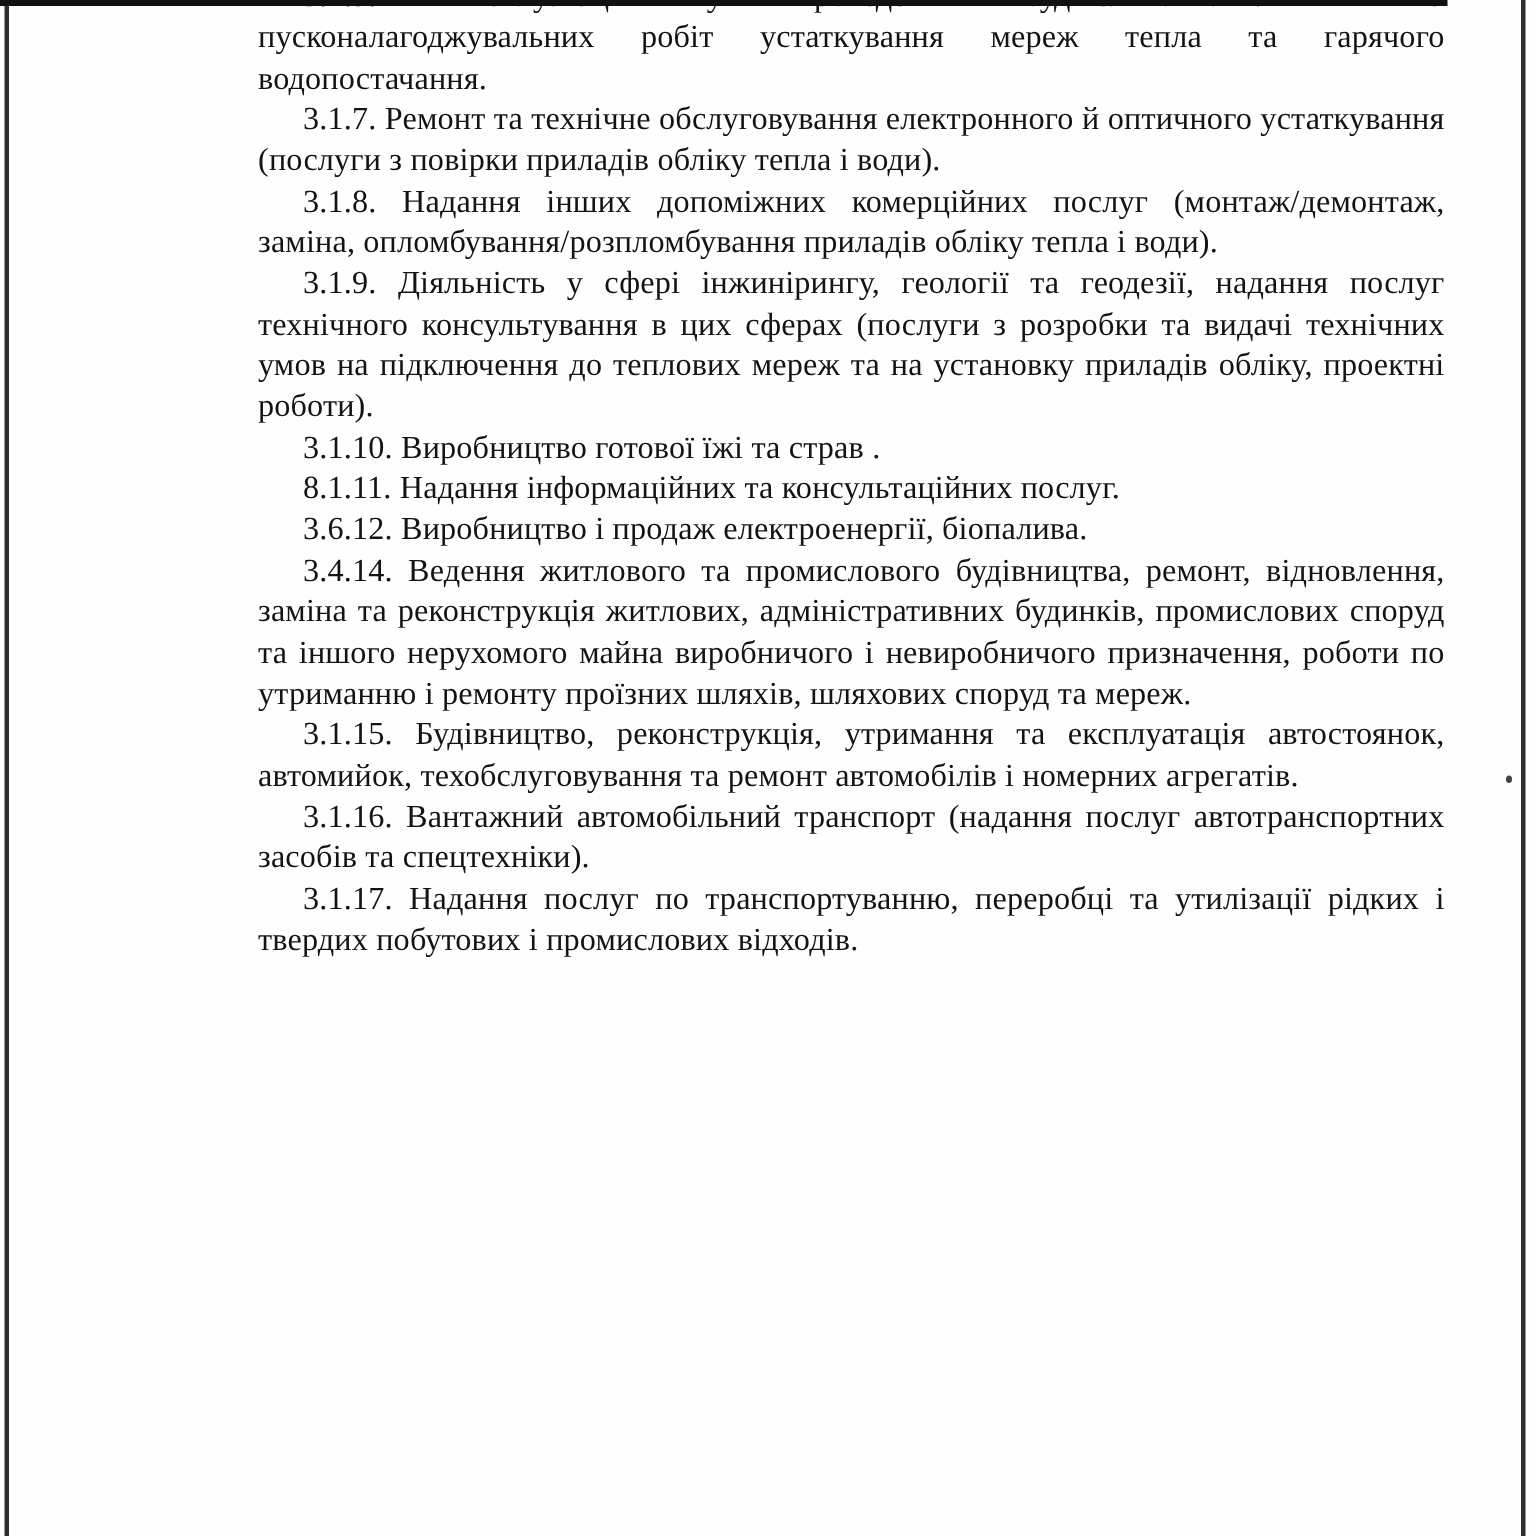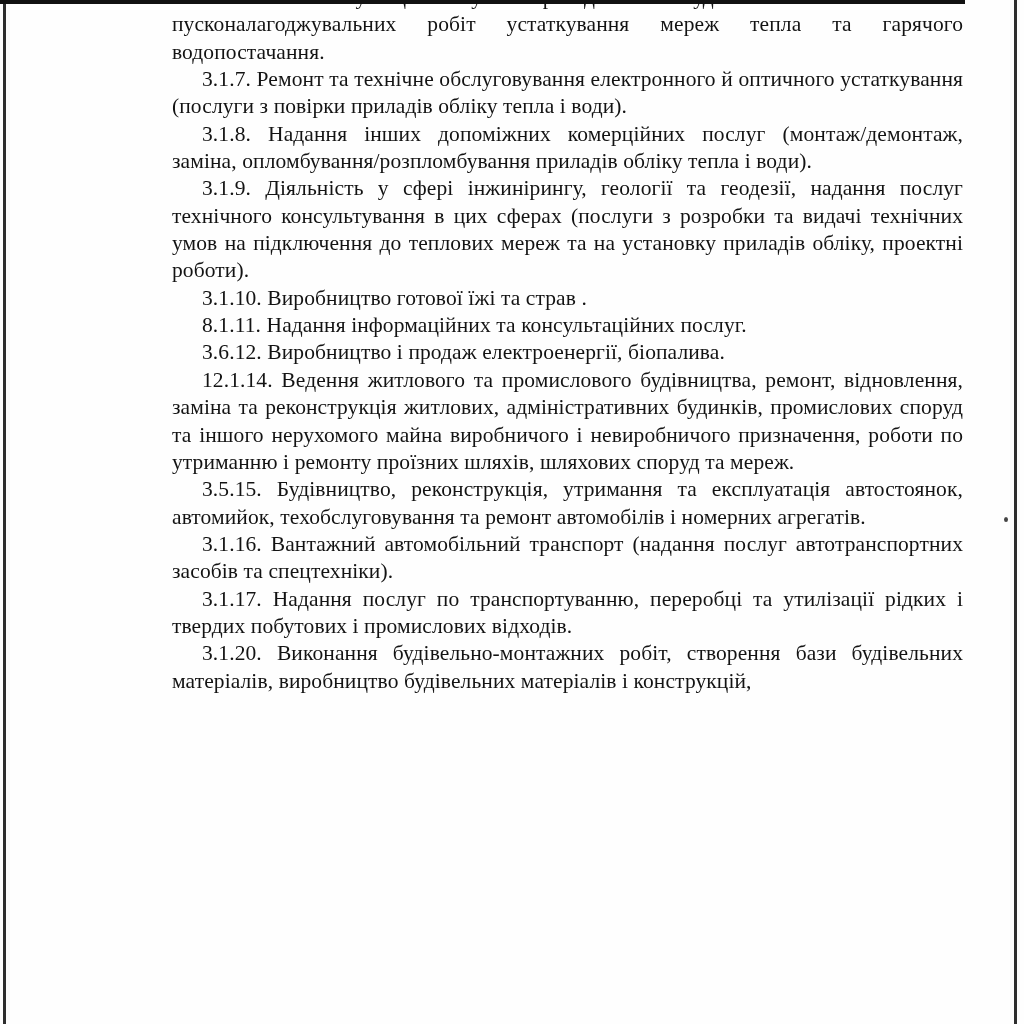--- a/index.html
+++ b/index.html
@@ -57,19 +57,18 @@
   <div class="top-bar"></div>
   <div class="scan-dot"></div>
   <div class="text-block" id="doc-body">
       <p class="clause"><span class="num">3.1.5.</span> <span>Експлуатація у проведенні будівельно-монтажних та пусконалагоджувальних робіт устаткування мереж тепла та гарячого водопостачання.</span></p>
       <p class="clause"><span class="num">3.1.7.</span> <span>Ремонт та технічне обслуговування електронного й оптичного устаткування (послуги з повірки приладів обліку тепла і води).</span></p>
       <p class="clause"><span class="num">3.1.8.</span> <span>Надання інших допоміжних комерційних послуг (монтаж/демонтаж, заміна, опломбування/розпломбування приладів обліку тепла і води).</span></p>
       <p class="clause"><span class="num">3.1.9.</span> <span>Діяльність у сфері інжинірингу, геології та геодезії, надання послуг технічного консультування в цих сферах (послуги з розробки та видачі технічних умов на підключення до теплових мереж та  на установку приладів обліку, проектні роботи).</span></p>
       <p class="clause"><span class="num">3.1.10.</span> <span>Виробництво готової їжі та страв .</span></p>
       <p class="clause"><span class="num">8.1.11.</span> <span>Надання інформаційних та консультаційних послуг.</span></p>
       <p class="clause"><span class="num">3.6.12.</span> <span>Виробництво і продаж електроенергії, біопалива.</span></p>
-      <p class="clause"><span class="num">12.1.14.</span> <span>Ведення житлового та промислового будівництва, ремонт, відновлення, заміна та реконструкція житлових, адміністративних будинків, промислових споруд та іншого нерухомого майна виробничого і невиробничого призначення, роботи по утриманню і ремонту проїзних шляхів, шляхових споруд та мереж.</span></p>
-      <p class="clause"><span class="num">3.5.15.</span> <span>Будівництво, реконструкція, утримання та експлуатація автостоянок, автомийок, техобслуговування та ремонт автомобілів і номерних агрегатів.</span></p>
+      <p class="clause"><span class="num">3.4.14.</span> <span>Ведення житлового та промислового будівництва, ремонт, відновлення, заміна та реконструкція житлових, адміністративних будинків, промислових споруд та іншого нерухомого майна виробничого і невиробничого призначення, роботи по утриманню і ремонту проїзних шляхів, шляхових споруд та мереж.</span></p>
+      <p class="clause"><span class="num">3.1.15.</span> <span>Будівництво, реконструкція, утримання та експлуатація автостоянок, автомийок, техобслуговування та ремонт автомобілів і номерних агрегатів.</span></p>
       <p class="clause"><span class="num">3.1.16.</span> <span>Вантажний автомобільний транспорт (надання послуг автотранспортних засобів та спецтехніки).</span></p>
       <p class="clause"><span class="num">3.1.17.</span> <span>Надання послуг по транспортуванню, переробці та утилізації рідких і твердих побутових і промислових відходів.</span></p>
-      <p class="clause"><span class="num">3.1.20.</span> <span>Виконання будівельно-монтажних робіт, створення бази будівельних матеріалів, виробництво будівельних матеріалів і конструкцій,</span></p>
     </div>
 </div>
 
 </body></html>

